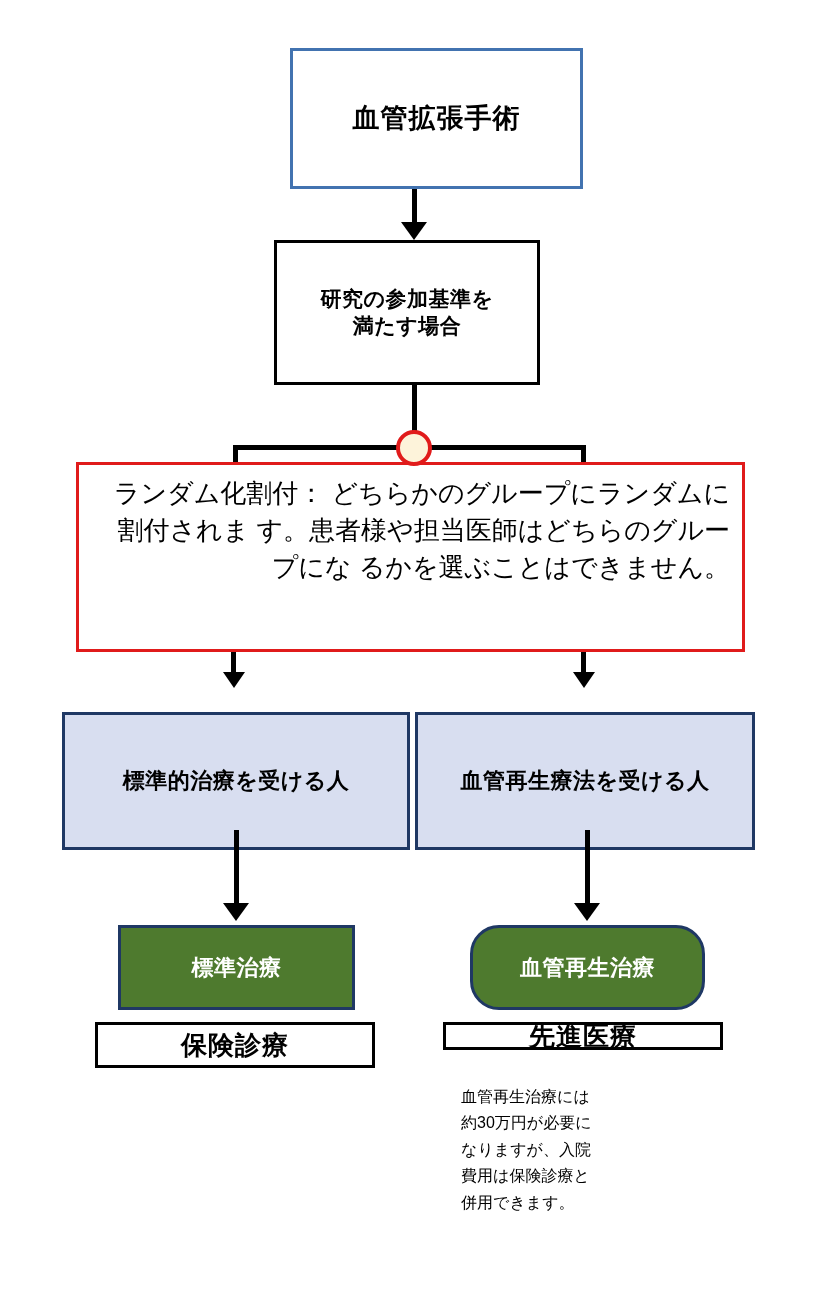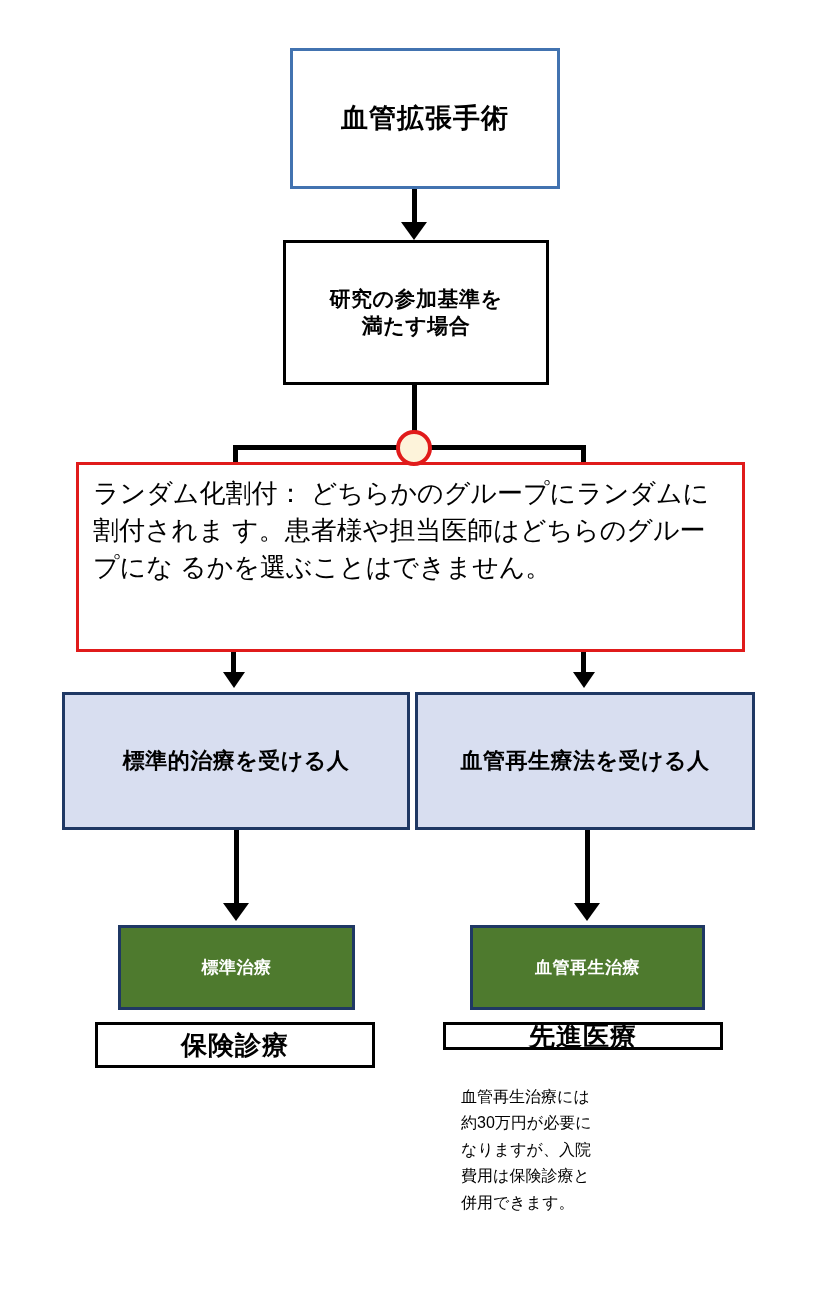--- a/index.html
+++ b/index.html
@@ -26,75 +26,76 @@
     display: flex;
     align-items: center;
     justify-content: center;
     text-align: center;
     line-height: 1.25;
   }
 
   
   .box-surgery {
     left: 290px;  top: 48px;
-    width: 270px; height: 141px;
+    width: 293px; height: 141px;
     border: 3px solid #4273b0;
     background: #ffffff;
     font-size: 27px;
     font-weight: bold;
     letter-spacing: 1px;
   }
 
   
   .box-criteria {
-    left: 283px; top: 240px;
+    left: 274px; top: 240px;
     width: 266px; height: 145px;
     border: 3px solid #000000;
     background: #ffffff;
     font-size: 21px;
     font-weight: bold;
     letter-spacing: .5px;
   }
 
   
   .box-random {
     left: 76px; top: 462px;
     width: 669px; height: 190px;
     border: 3px solid #e01b1b;
     background: #ffffff;
     display: block;
     padding: 10px 12px 0 14px;
     font-size: 26px;
     font-weight: normal;
-    text-align: left;
+    text-align: right;
     line-height: 1.42;
   }
 
   
   .box-group {
     border: 3px solid #1f3864;
     background: #d8def0;
     font-size: 22px;
     font-weight: bold;
     letter-spacing: .5px;
+    margin-top: 20px;
   }
   .box-group-left  { left: 62px;  top: 692px; width: 348px; height: 138px; }
   .box-group-right { left: 415px; top: 692px; width: 340px; height: 138px; text-align: right; }
 
   
   .box-treat {
     border: 3px solid #1f3864;
     background: #4e7a2e;
     color: #ffffff;
-    font-size: 17px;
+    font-size: 22px;
     font-weight: bold;
     letter-spacing: .5px;
   }
   .box-treat-left  { left: 118px; top: 925px; width: 237px; height: 85px; }
-  .box-treat-right { left: 470px; top: 925px; width: 235px; height: 85px; }
+  .box-treat-right { left: 470px; top: 925px; width: 235px; height: 85px; border-radius: 29px; }
 
   
   .box-cost {
     border: 3px solid #000000;
     background: #ffffff;
     font-size: 26px;
     font-weight: bold;
     letter-spacing: 1px;
   }
   .box-cost-left  { left: 95px;  top: 1022px; width: 280px; height: 46px; }

